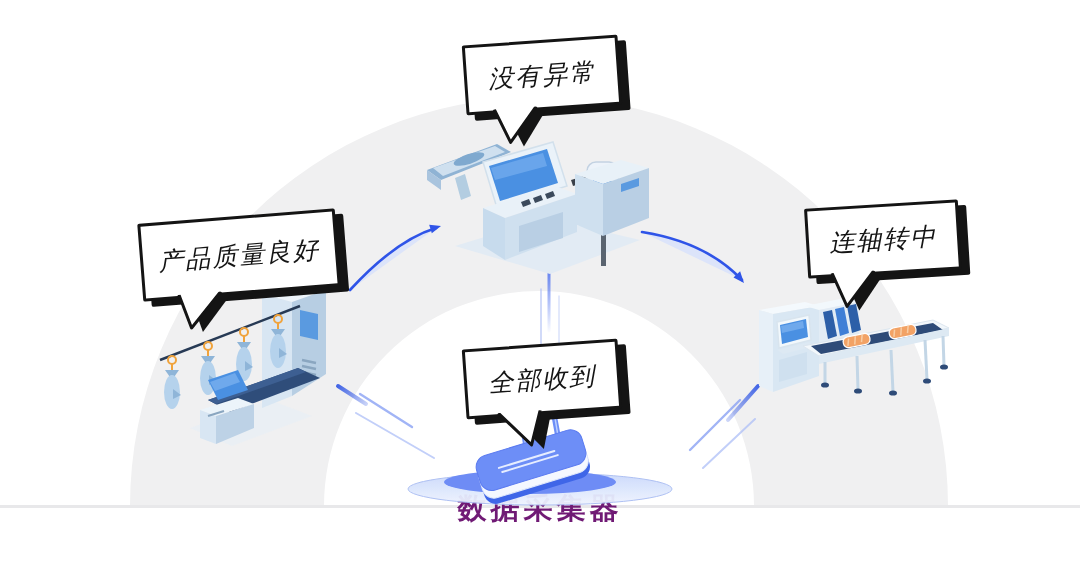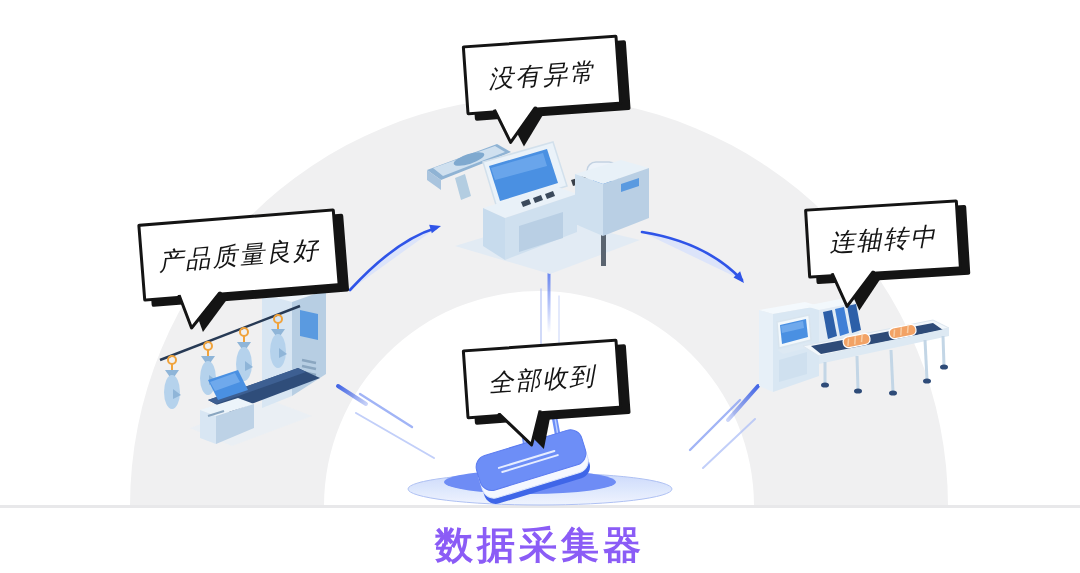--- a/index.html
+++ b/index.html
@@ -12,22 +12,22 @@
   
   .bubble{position:absolute;z-index:6;}
   .bubble-box{
     position:relative;background:#ffffff;border:3px solid #141414;border-radius:2px;
     box-shadow:8px 6px 0 #141414;display:flex;align-items:center;justify-content:center;
     font-style:italic;font-weight:500;color:#141414;letter-spacing:2px;font-size:25px;
     white-space:nowrap;
   }
   .tail{position:absolute;top:calc(100% - 4px);z-index:7;}
   .caption{
-    position:absolute;left:0;top:520px;width:100%;text-align:center;z-index:2;
-    font-size:38px;font-weight:700;color:#8b5cf6;letter-spacing:4px;
+    position:absolute;left:0;top:489px;width:100%;text-align:center;z-index:2;
+    font-size:29px;font-weight:700;color:#701a75;letter-spacing:4px;
   }
 </style>
 </head>
 <body>
 
 <div class="stage">
 
   <svg class="layer" width="1080" height="573" viewBox="0 0 1080 573">
     <path d="M130,506 A409,409 0 0 1 948,506 L754,506 A215,215 0 0 0 324,506 Z" fill="#f0f0f1"></path>
     <rect x="0" y="505" width="1080" height="3" fill="#e8e8ea"></rect>

